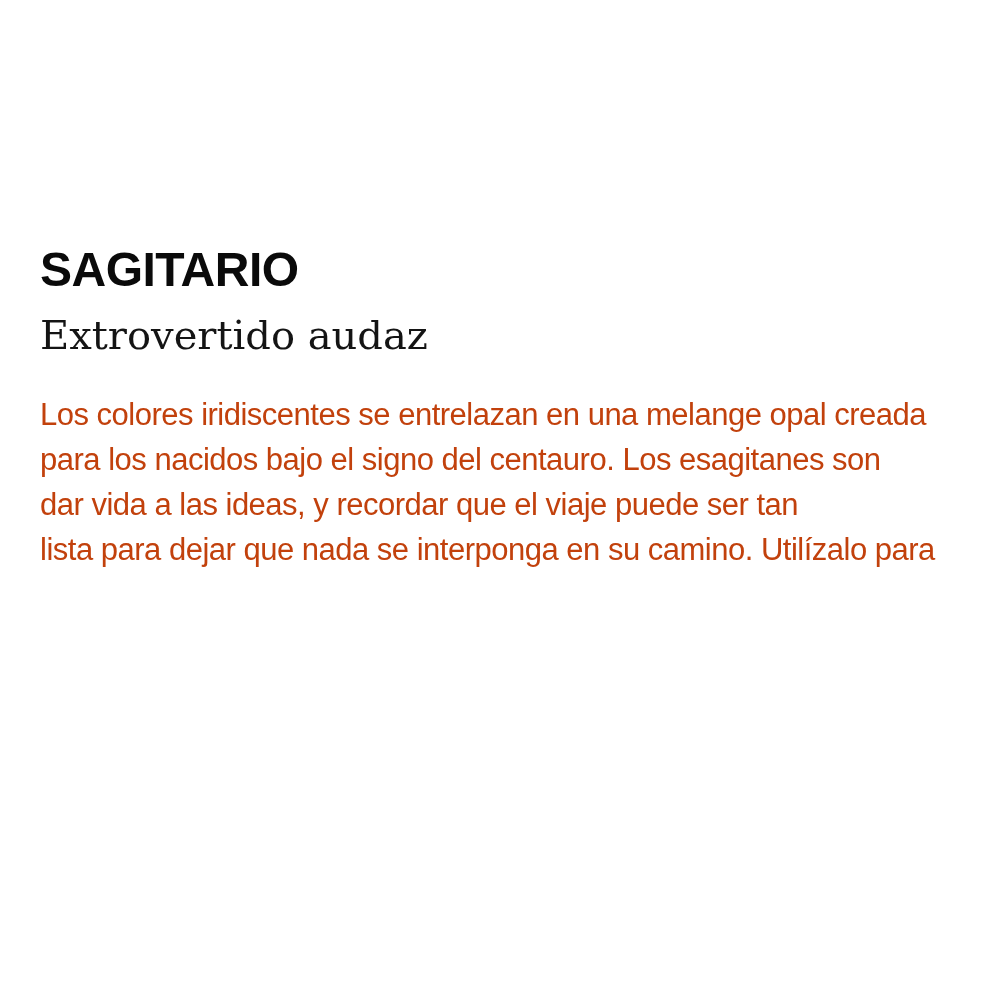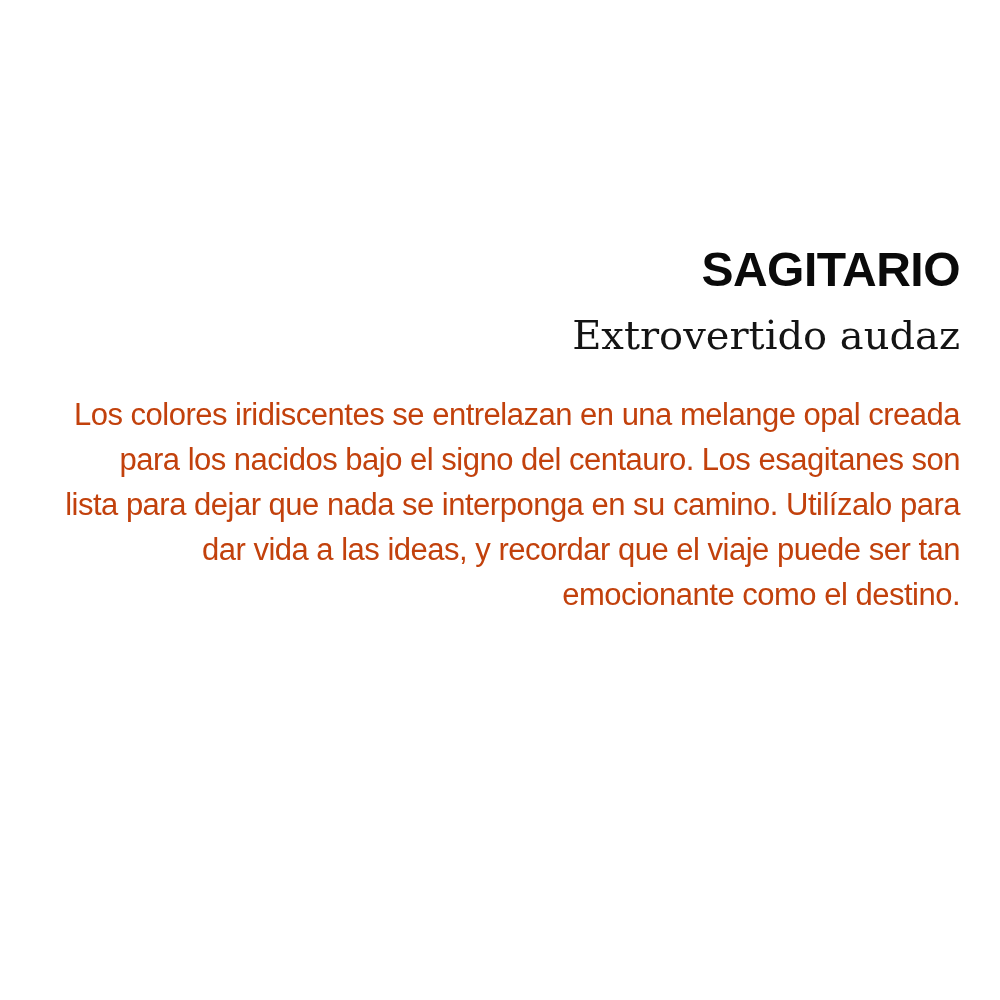--- a/index.html
+++ b/index.html
@@ -10,21 +10,21 @@
   .page {
     position: relative;
     width: 1000px;
     height: 1000px;
     background: #ffffff;
     overflow: hidden;
   }
   .content {
     width: 920px;
     margin: 0 auto;
-    text-align: right;
+    text-align: left;
   }
   h1.title {
     margin: 0;
     padding-top: 246px;
     font-family: "Liberation Sans", "DejaVu Sans", sans-serif;
     font-weight: 700;
     font-size: 48px;
     line-height: 48px;
     letter-spacing: -0.5px;
     color: #0a0a0a;
@@ -63,24 +63,21 @@
     <h2 class="subtitle">Extrovertido audaz</h2>
 
     <div class="paragraph">
       <div class="pline">
         <span>Los colores iridiscentes se entrelazan en una melange opal creada</span>
       </div>
       <div class="pline">
         <span>para los nacidos bajo el signo del centauro. Los esagitanes son</span>
       </div>
       <div class="pline">
-        <span>lista para dejar que nada se interponga en su camino. Utilízalo para</span>
-      </div>
-      <div class="pline">
         <span>dar vida a las ideas, y recordar que el viaje puede ser tan</span>
       </div>
       <div class="pline">
-        <span>emocionante como el destino.</span>
+        <span>lista para dejar que nada se interponga en su camino. Utilízalo para</span>
       </div>
     </div>
 
   </div>
 </div>
 
 </body></html>

